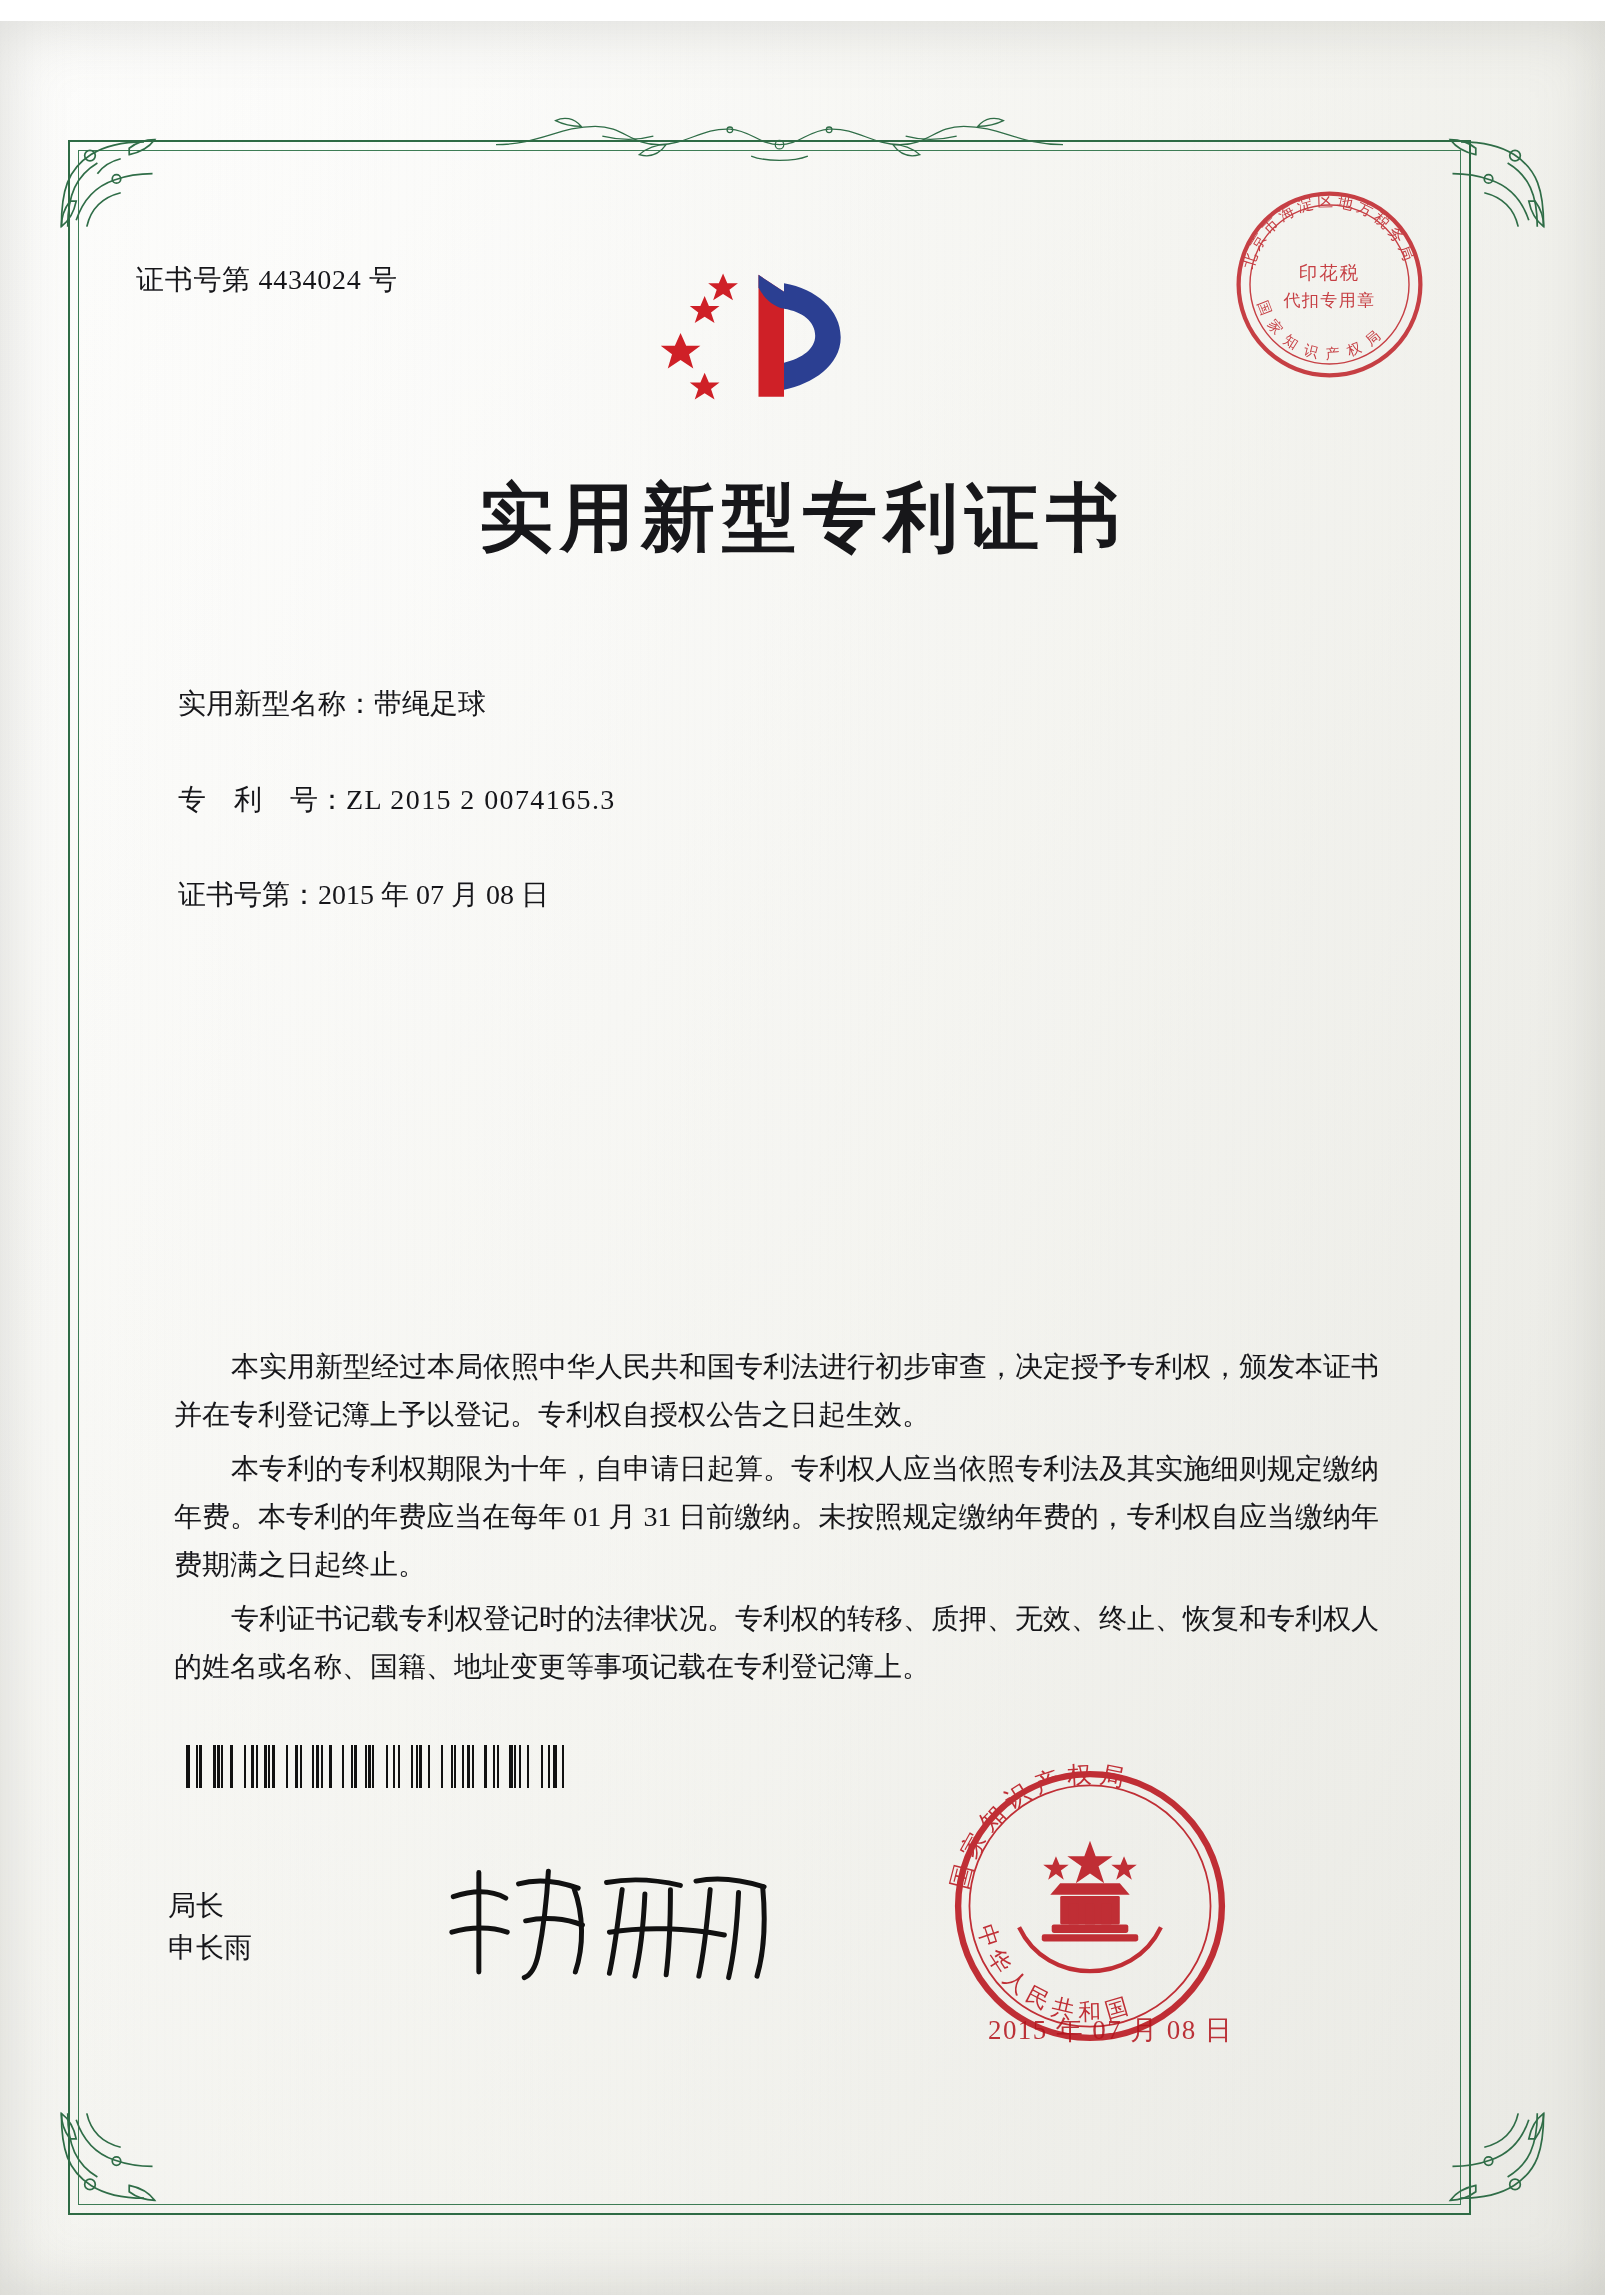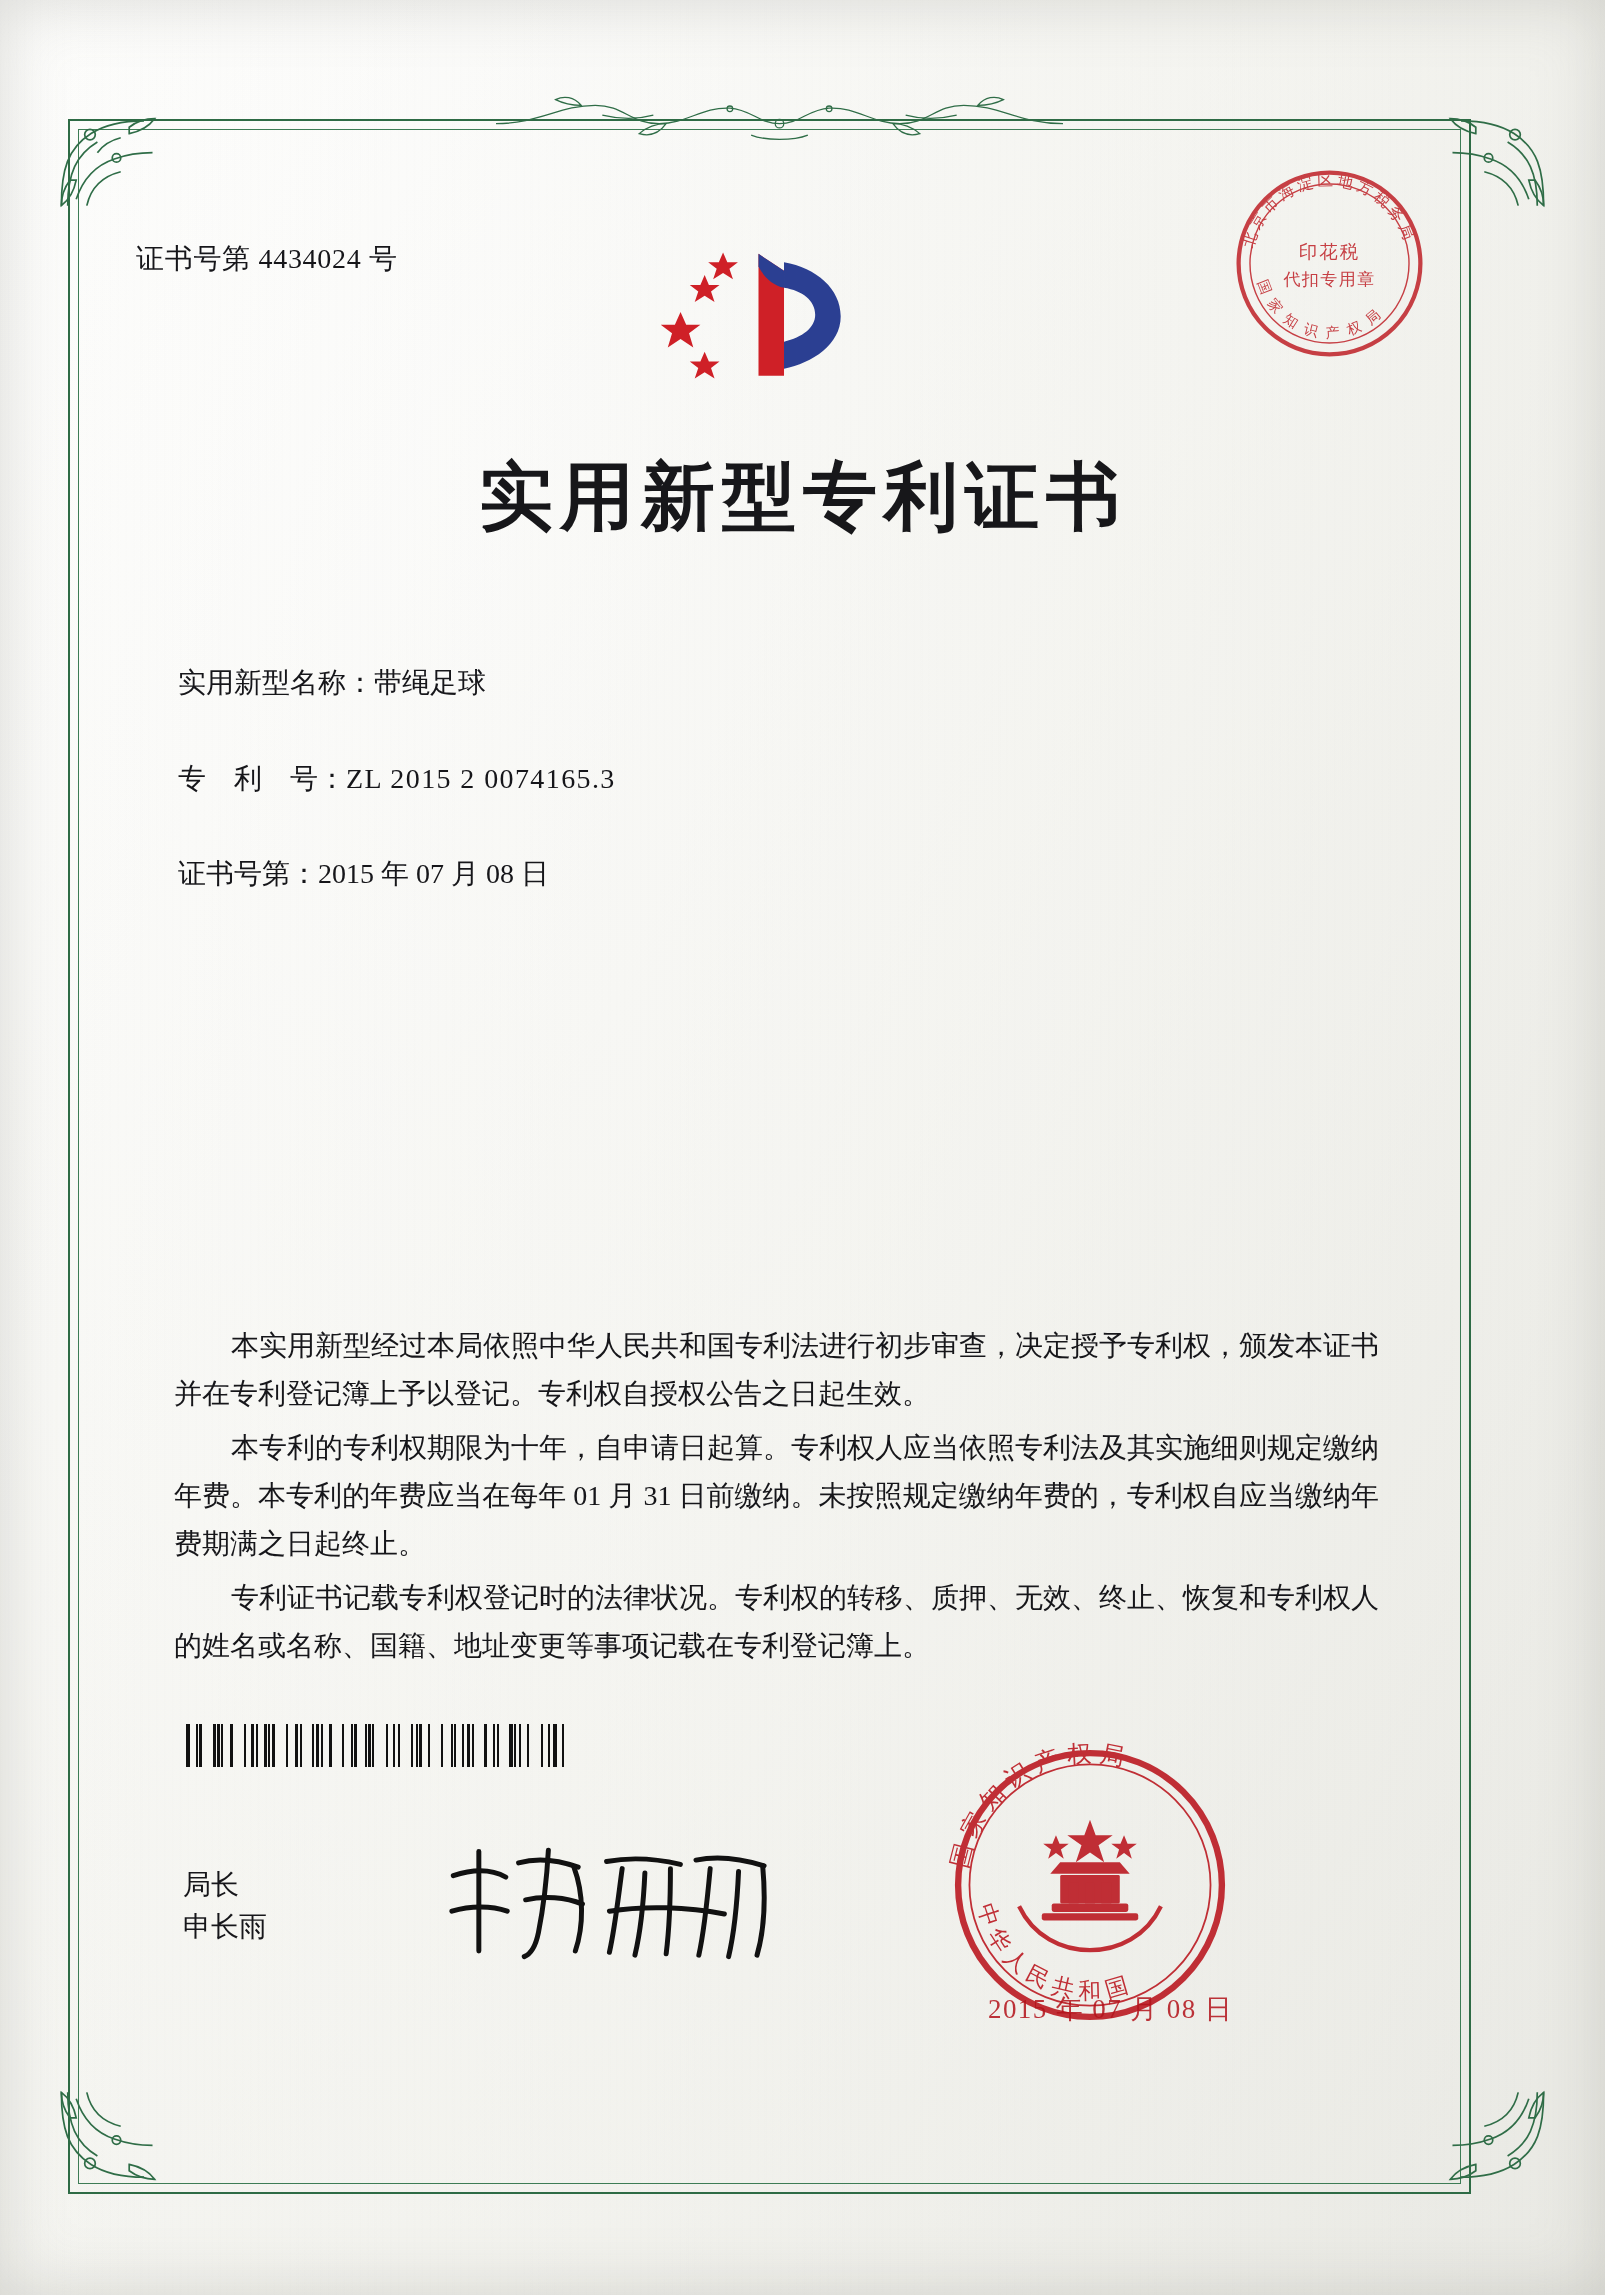--- a/index.html
+++ b/index.html
@@ -13,20 +13,21 @@
     font-family: "Liberation Serif", serif;
     position: relative;
     overflow: hidden;
   }
   
   #page {
     position: absolute;
     inset: 0;
     background:
       radial-gradient(ellipse at 30% 20%, #ffffff 0%, #fbfbf9 45%, #f4f4f0 100%);
+    margin-top: 21px;
   }
   #paper-tint {
     position: absolute;
     inset: 0;
     background: linear-gradient(110deg, rgba(255,255,255,0) 0%, rgba(238,238,232,0.55) 55%, rgba(228,228,222,0.7) 100%);
     pointer-events: none;
   }
   
   #streaks {
     position: absolute;
@@ -174,21 +175,21 @@
     height: 100%;
   }
   #barcode .s {
     background: transparent;
     height: 100%;
   }
 
   
   #sig-block {
     position: absolute;
-    left: 183px;
+    left: 168px;
     top: 1864px;
     font-size: 28px;
     color: #16161a;
     line-height: 1.5;
   }
   #signature-image {
     position: absolute;
     left: 432px;
     top: 1826px;
     width: 369px;

